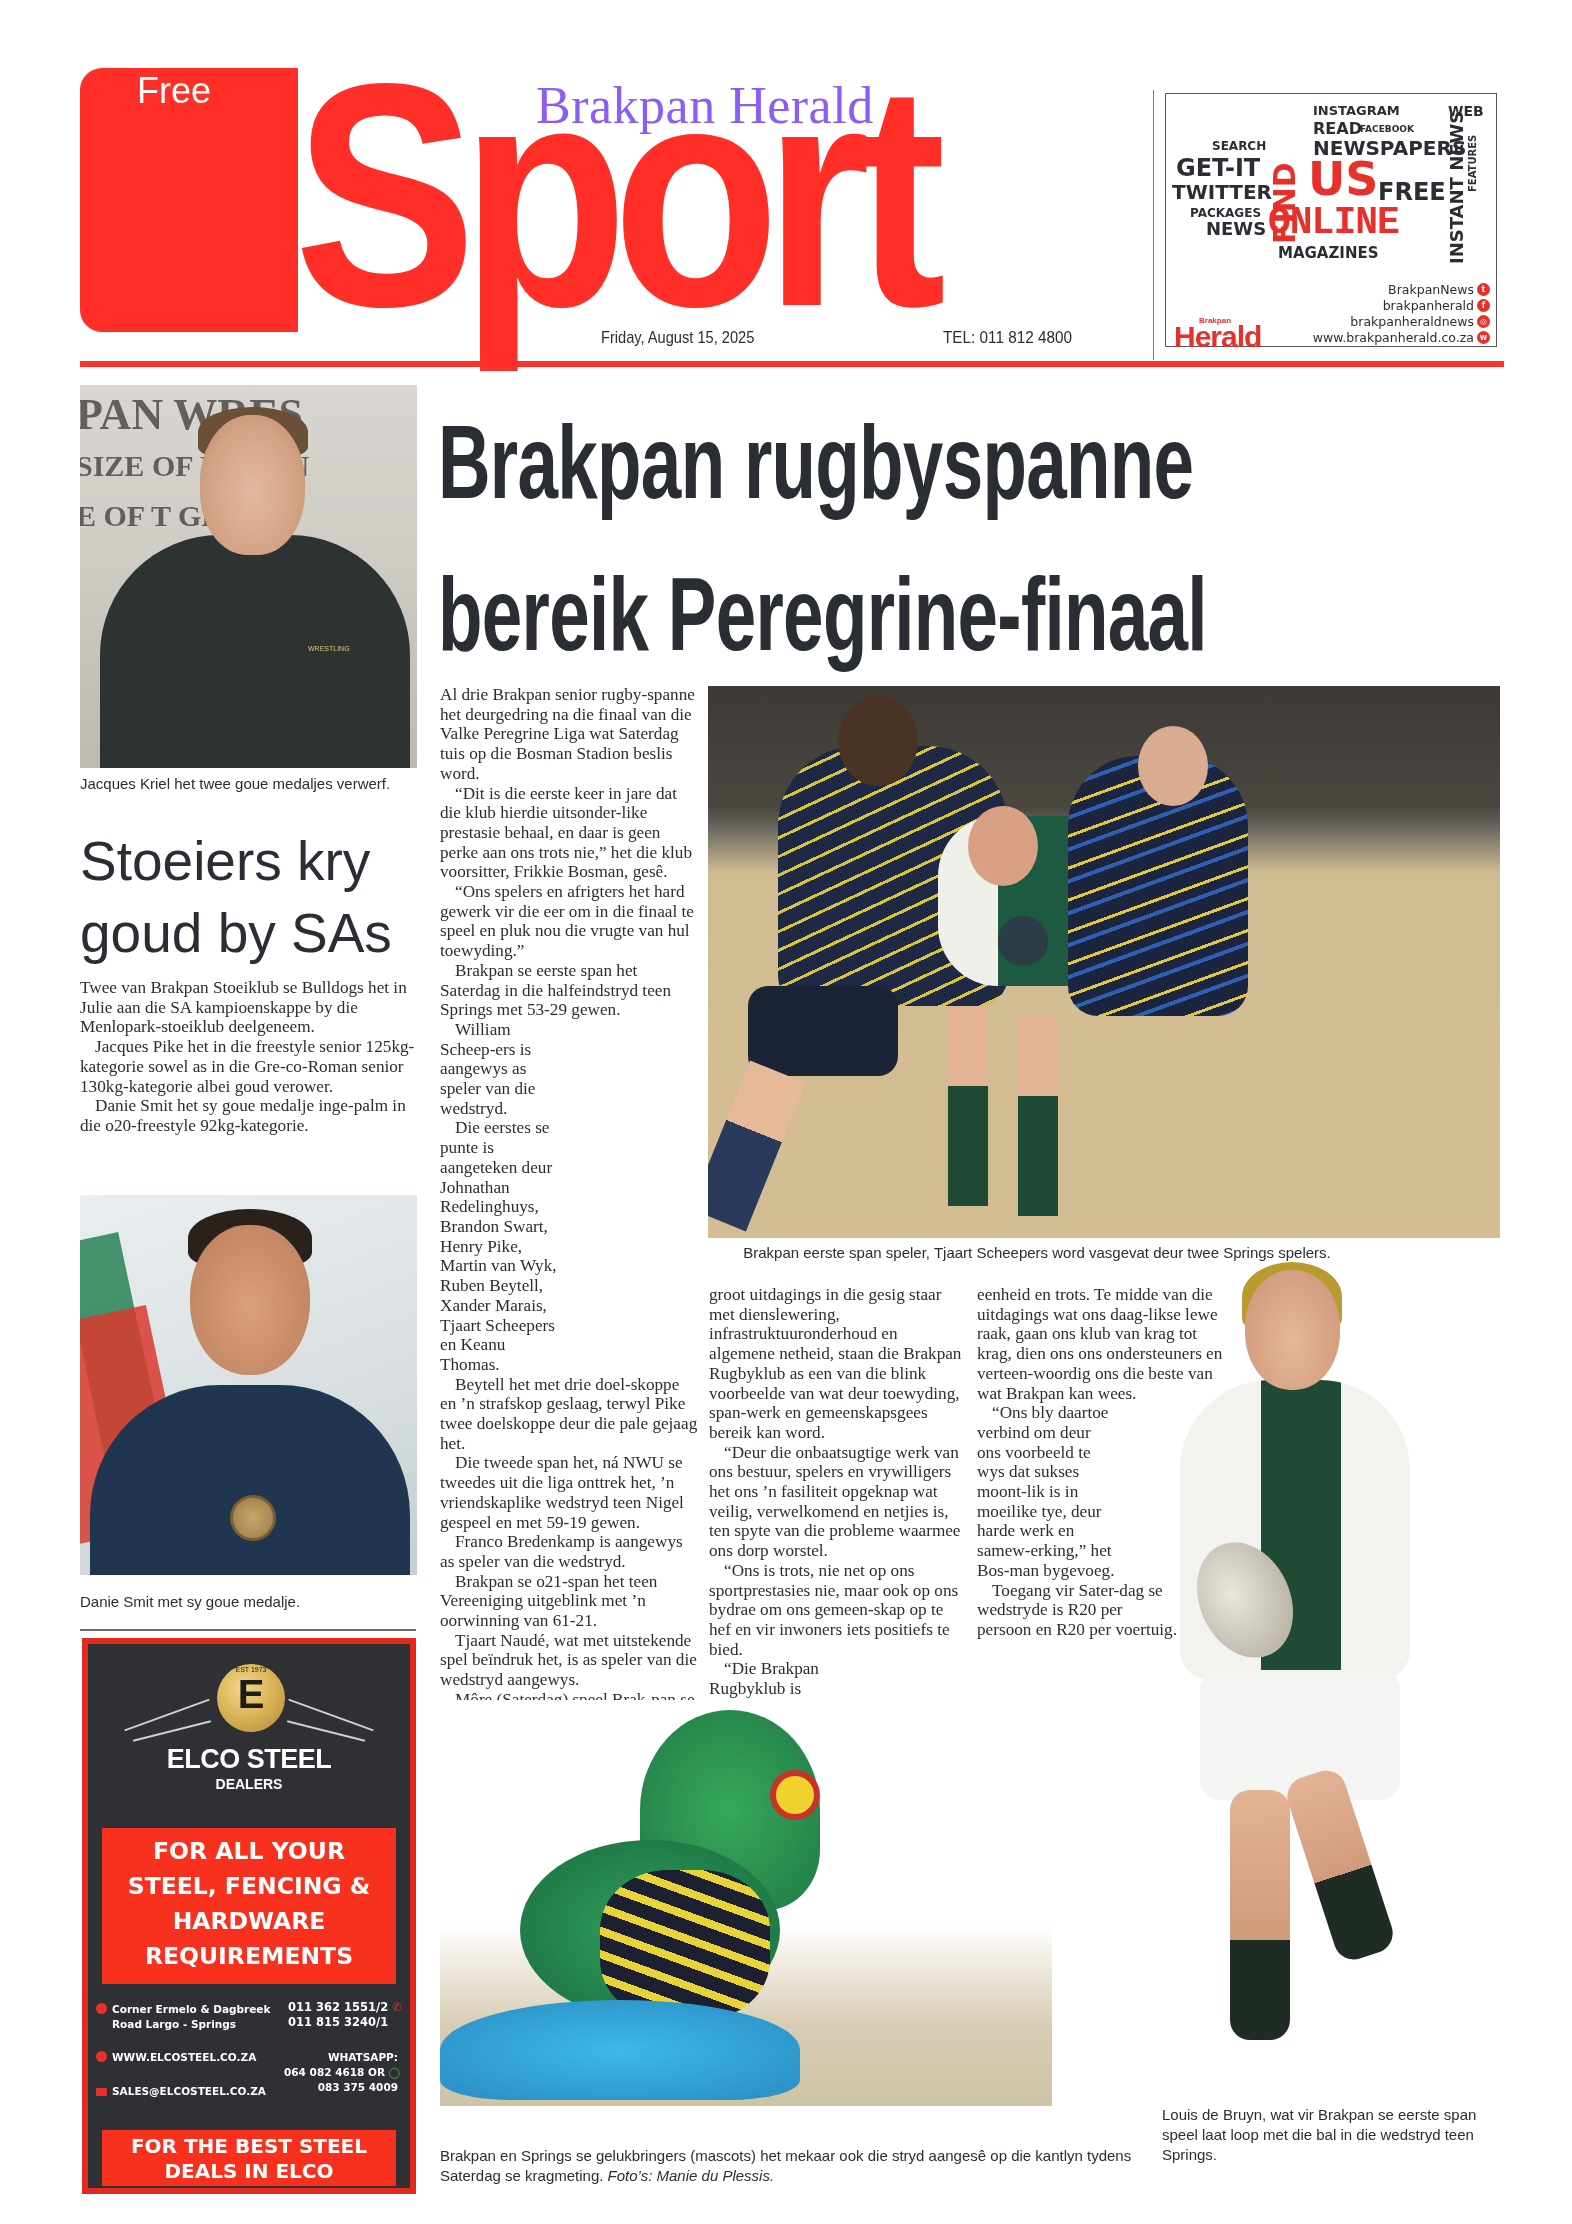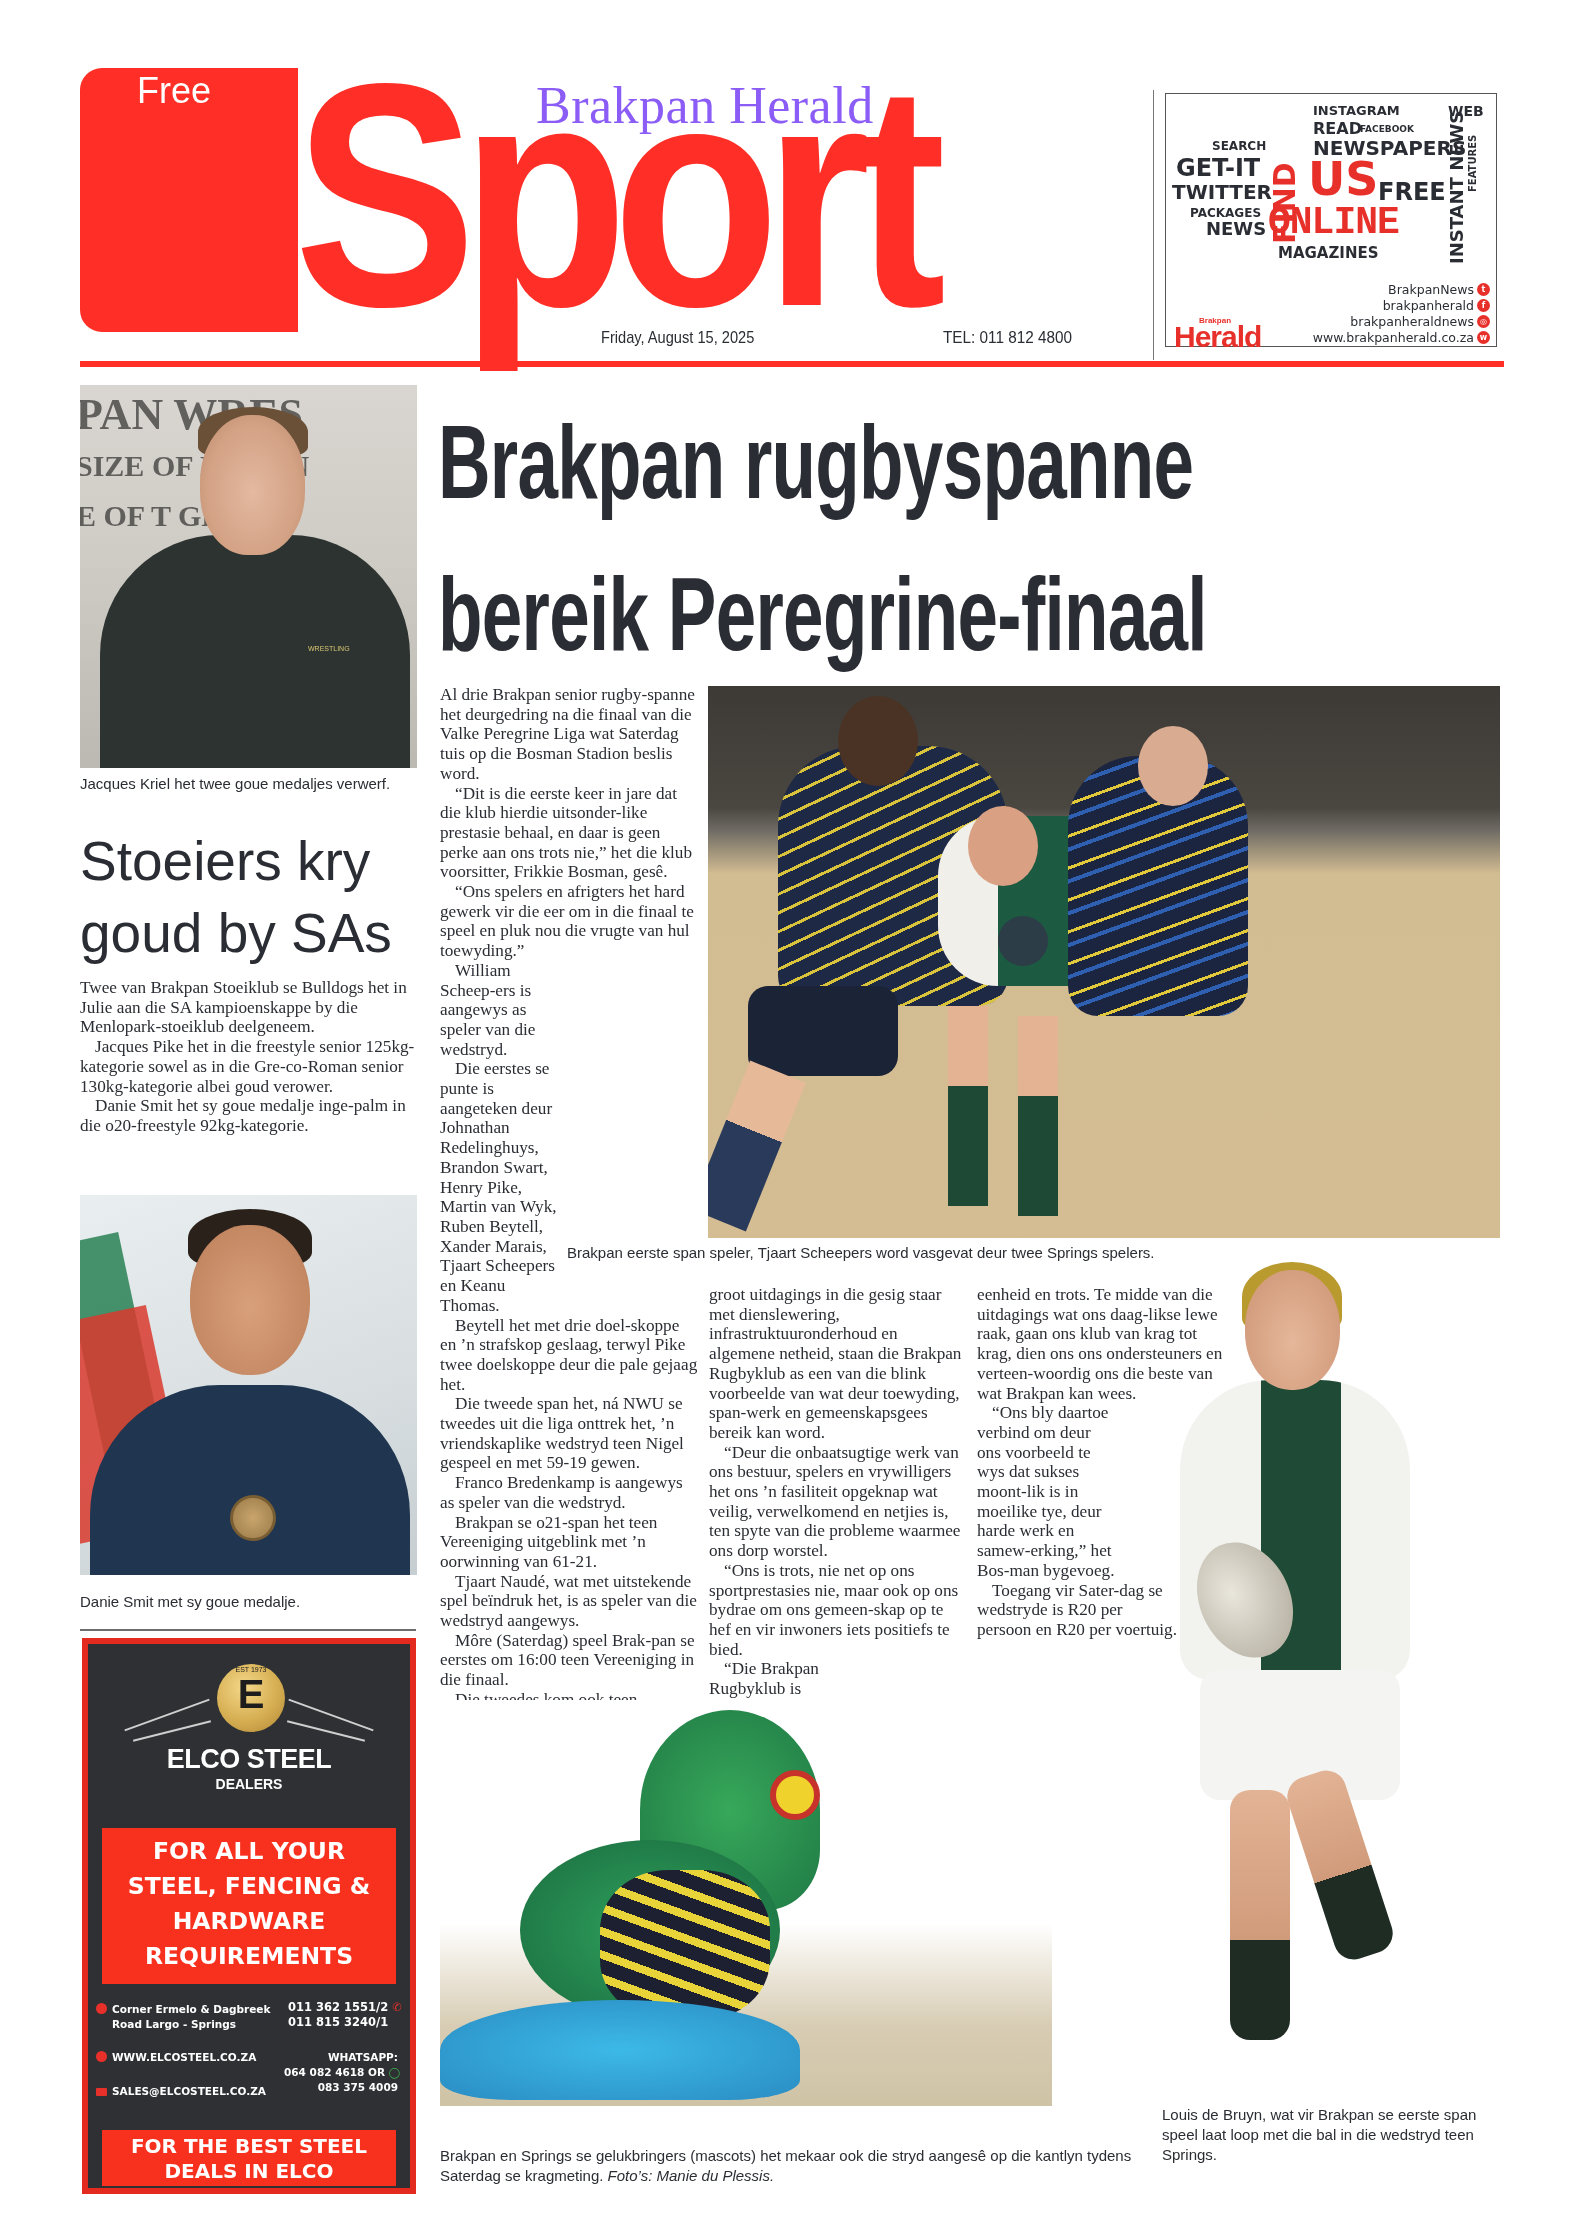--- a/index.html
+++ b/index.html
@@ -229,26 +229,27 @@
   <div class="p" style="left:130px;top:380px;width:60px;height:170px;background:linear-gradient(180deg,#e6b998 0 30%,#d4a43c 30% 38%,repeating-linear-gradient(180deg,#223 0 10px,#9cc0d8 10px 20px) 38% 100%);"></div>
   <div class="p" style="left:230px;top:130px;width:200px;height:170px;border-radius:60px;background:linear-gradient(90deg,#f0efe9 0 30%,#1c5a42 30%);"></div>
   <div class="p" style="left:260px;top:120px;width:70px;height:80px;border-radius:50%;background:#d9a083;"></div>
   <div class="p" style="left:290px;top:230px;width:50px;height:50px;border-radius:50%;background:#2c3d48;"></div>
   <div class="p" style="left:360px;top:70px;width:180px;height:260px;border-radius:70px 70px 30px 30px;background:repeating-linear-gradient(160deg,#1c2540 0 14px,#e2c93b 14px 17px,#1c2540 17px 26px,#2f5fb0 26px 30px);"></div>
   <div class="p" style="left:430px;top:40px;width:70px;height:80px;border-radius:50%;background:#d9ab90;"></div>
   <div class="p" style="left:240px;top:320px;width:40px;height:200px;background:linear-gradient(180deg,#e3b393 0 40%,#1e4a35 40%);"></div>
   <div class="p" style="left:310px;top:330px;width:40px;height:200px;background:linear-gradient(180deg,#e3b393 0 40%,#1e4a35 40%);"></div>
   <div class="p" style="left:450px;top:340px;width:50px;height:190px;background:linear-gradient(180deg,#e3b393 0 30%,#d4a43c 30% 38%,repeating-linear-gradient(180deg,#223 0 10px,#9cc0d8 10px 20px) 38%);transform:rotate(-15deg);"></div>
 </div>
-<div class="abs caption" style="left:567px;top:1243px;width:940px;">Brakpan eerste span speler, Tjaart Scheepers word vasgevat deur twee Springs spelers.</div>
+<div class="abs caption" style="left:567px;top:1243px;width:940px;text-align:center;">Brakpan eerste span speler, Tjaart Scheepers word vasgevat deur twee Springs spelers.</div>
 
 <div class="abs body-text" style="left:440px;top:685px;width:258px;">
   <p class="first">Al drie Brakpan senior rugby-spanne het deurgedring na die finaal van die Valke Peregrine Liga wat Saterdag tuis op die Bosman Stadion beslis word.</p>
   <p>“Dit is die eerste keer in jare dat die klub hierdie uitsonder-like prestasie behaal, en daar is geen perke aan ons trots nie,” het die klub voorsitter, Frikkie Bosman, gesê.</p>
   <p>“Ons spelers en afrigters het hard gewerk vir die eer om in die finaal te speel en pluk nou die vrugte van hul toewyding.”</p>
+  <p>Brakpan se eerste span het Saterdag in die halfeindstryd teen Springs met 53-29 gewen.</p>
   <p style="width:118px">William Scheep-ers is aangewys as speler van die wedstryd.</p>
   <p style="width:118px">Die eerstes se punte is aangeteken deur Johnathan Redelinghuys, Brandon Swart, Henry Pike, Martin van Wyk, Ruben Beytell, Xander Marais, Tjaart Scheepers en Keanu Thomas.</p>
   <p>Beytell het met drie doel-skoppe en ’n strafskop geslaag, terwyl Pike twee doelskoppe deur die pale gejaag het.</p>
   <p>Die tweede span het, ná NWU se tweedes uit die liga onttrek het, ’n vriendskaplike wedstryd teen Nigel gespeel en met 59-19 gewen.</p>
   <p>Franco Bredenkamp is aangewys as speler van die wedstryd.</p>
   <p>Brakpan se o21-span het teen Vereeniging uitgeblink met ’n oorwinning van 61-21.</p>
   <p>Tjaart Naudé, wat met uitstekende spel beïndruk het, is as speler van die wedstryd aangewys.</p>
   <p>Môre (Saterdag) speel Brak-pan se eerstes om 16:00 teen Vereeniging in die finaal.</p>
   <p>Die tweedes kom ook teen Vereeniging te staan om 14:40, terwyl die o21-span om 13:15 teen NWU afskop.</p>
   <p>“Ons glo dat ons onder-steuners in groot getalle sal opdaag om ons spanne oor die laaste hekkie te help,” het Bosman gesê.</p>

